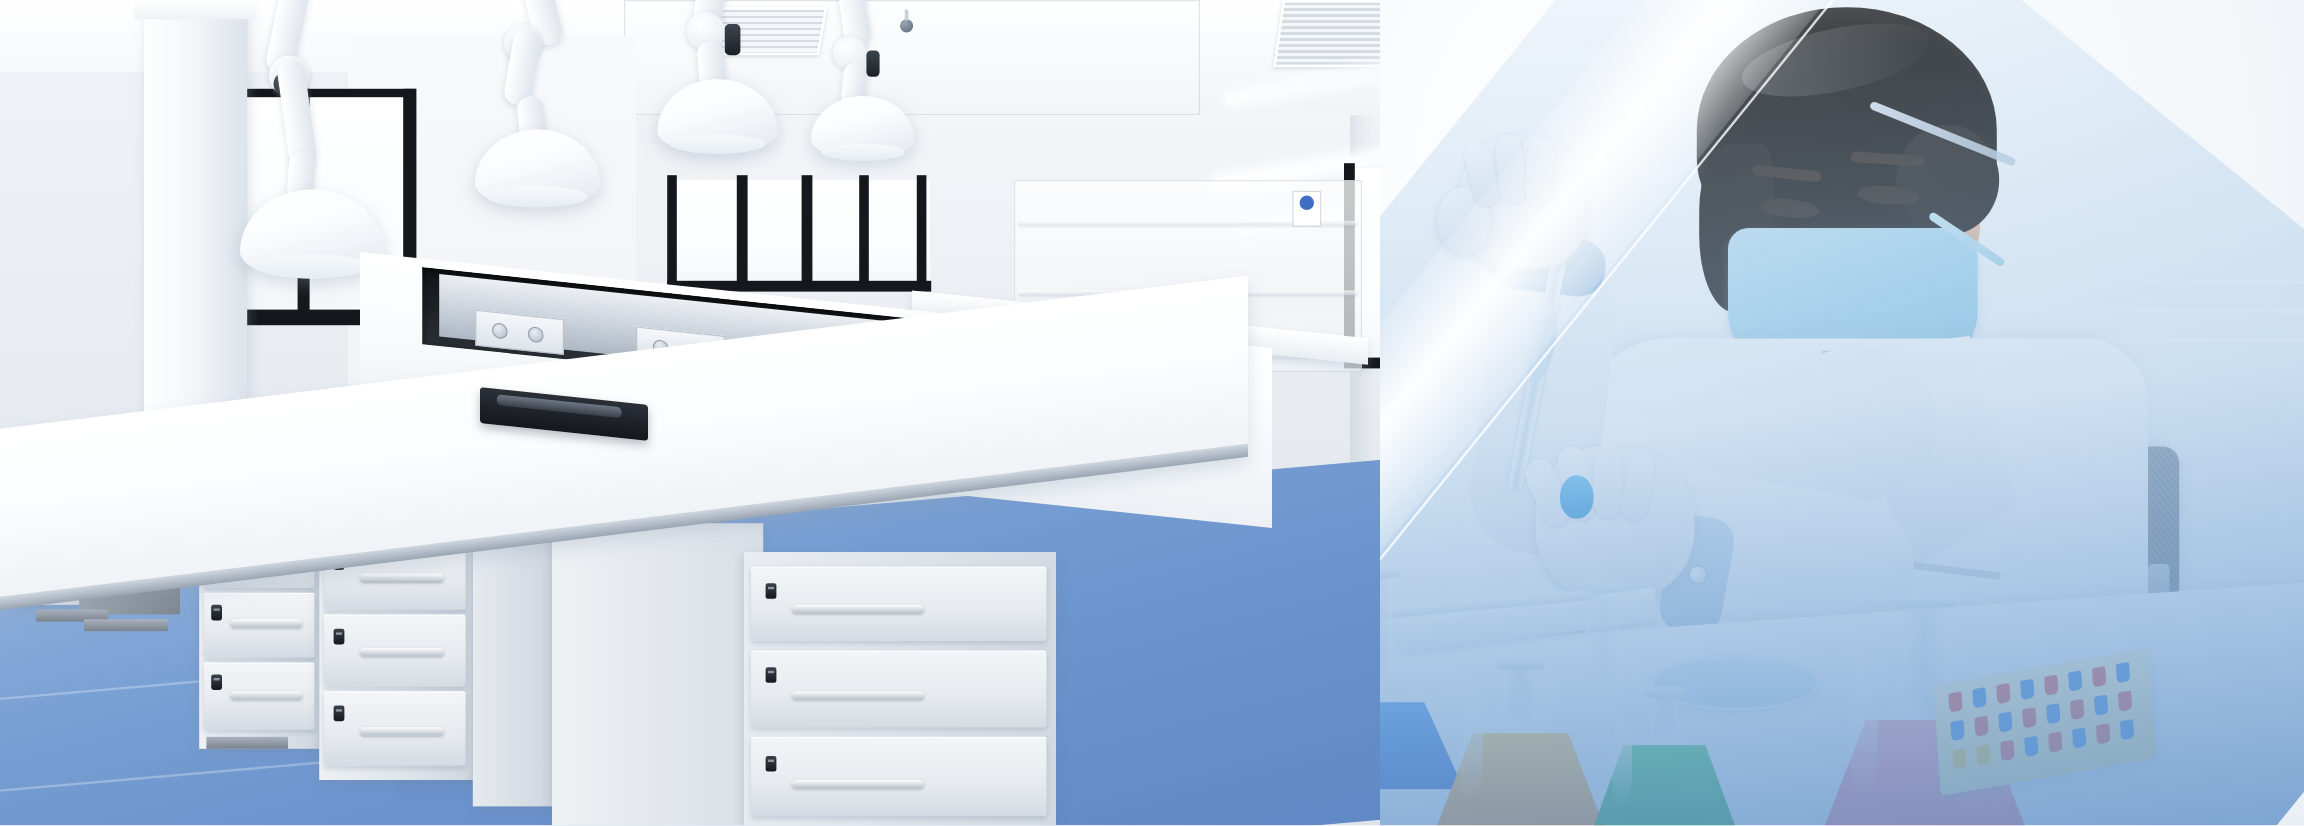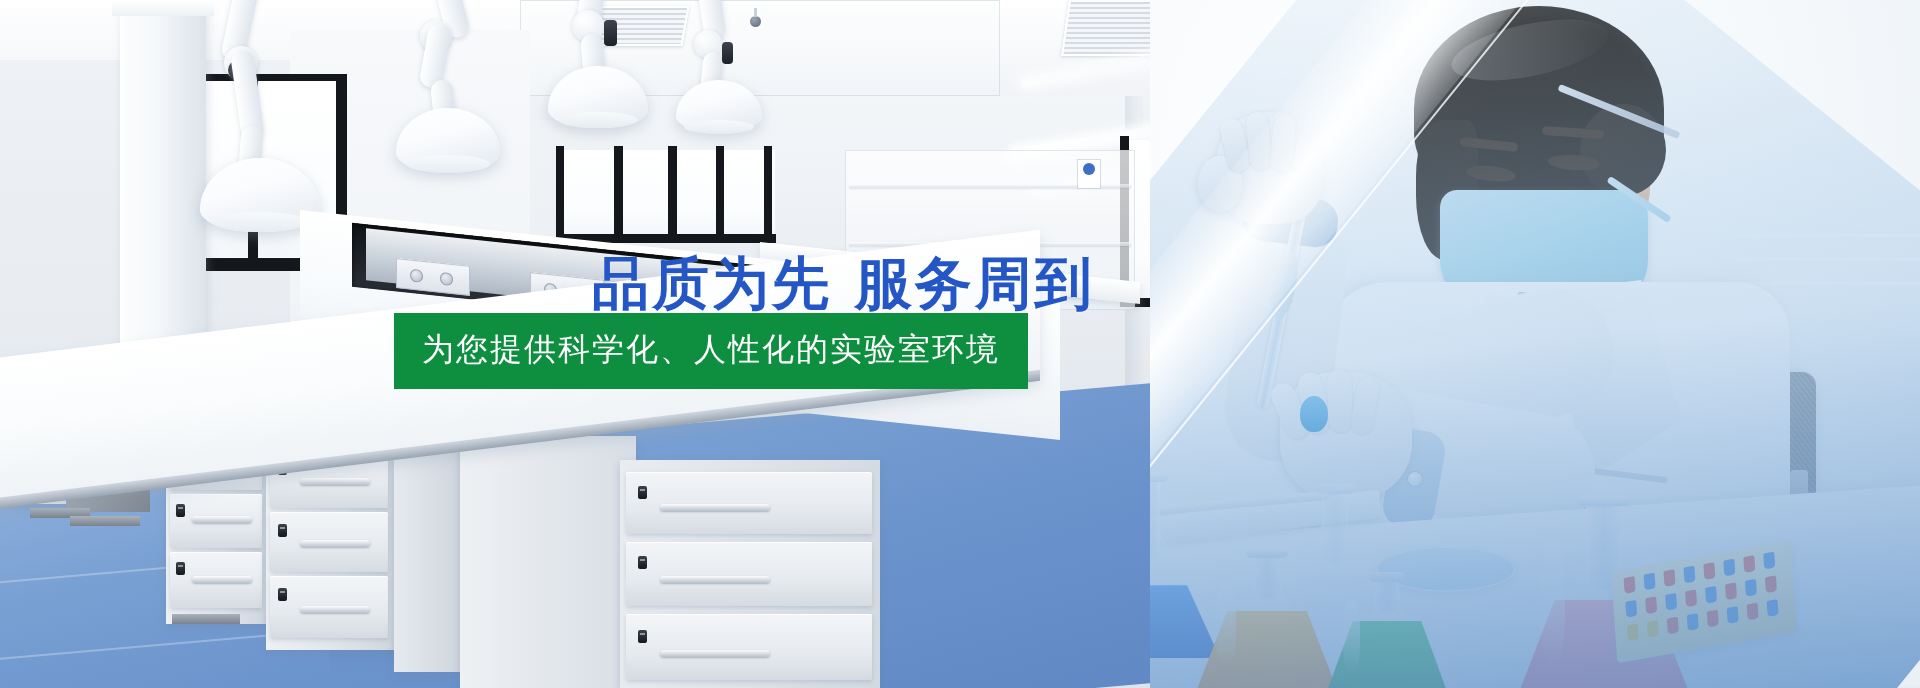--- a/index.html
+++ b/index.html
@@ -653,18 +653,14 @@
       <div class="tip" style="left:112px;top:56px;background:#2f7fe0;"></div>
       <div class="tip" style="left:132px;top:56px;background:#e8453c;"></div>
       <div class="tip" style="left:152px;top:56px;background:#2f7fe0;"></div>
     </div>
 
     <div class="diag-blue"></div>
     <div class="diag-white"></div>
     <div class="diag-hair"></div>
   </div>
 
-  <div class="txt-cn">品质为先 服务周到</div>
-  <div class="txt-bar">
-    <span>为您提供科学化、人性化的实验室环境</span>
-  </div>
 
 </div>
 
 </body></html>

